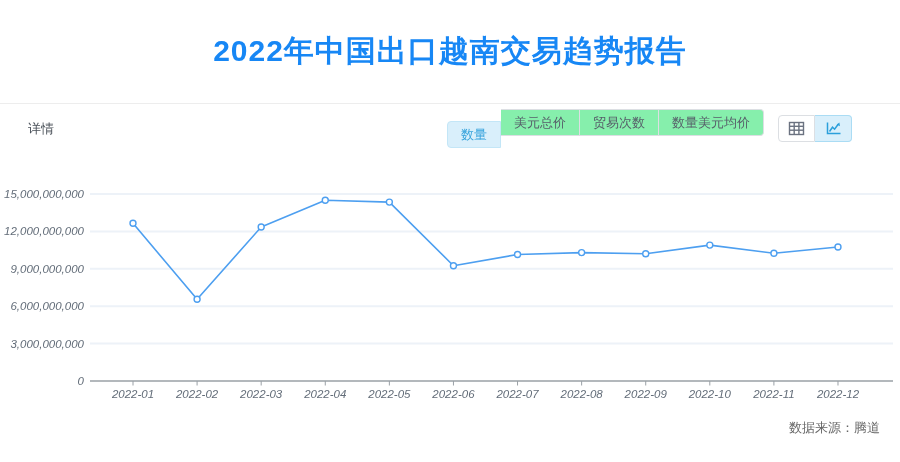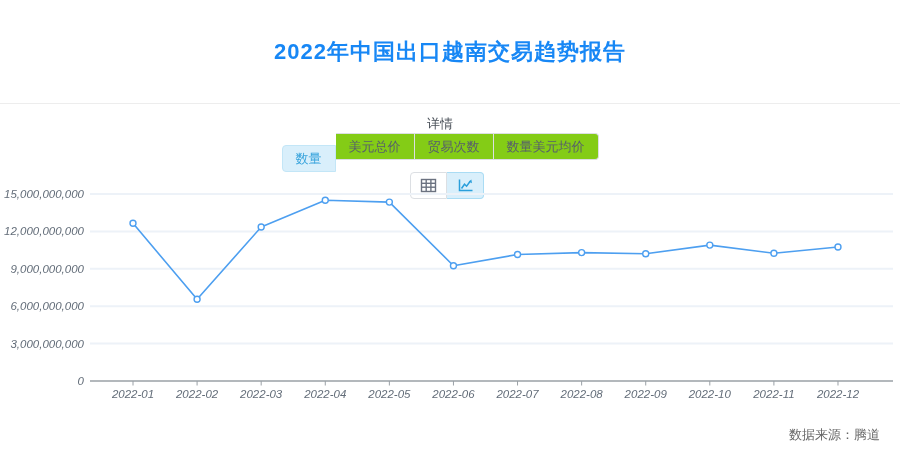--- a/index.html
+++ b/index.html
@@ -1,50 +1,50 @@
 <!DOCTYPE html>
 <html style="--title-color: #1787f5; --tab-active-bg: #d9effb; --tab-active-fg: #36a3dc; --tab-fg: #57606a; --tab-border: #dcdfe3;"><head>
 <meta charset="utf-8">
 <style>
   * { box-sizing: border-box; margin: 0; padding: 0; }
   html,body { width: 900px; height: 462px; background: #fff; overflow: hidden;
     font-family: "Liberation Sans", "DejaVu Sans", sans-serif; }
   .page { width: 900px; height: 462px; background: #fff; position: relative; }
 
   header { height: 103px; display: flex; align-items: center; justify-content: center; }
-  .page-title { font-size: 22px; font-weight: 700; color: var(--title-color, #1787f5);
+  .page-title { font-size: 30px; font-weight: 700; color: var(--title-color, #1787f5);
     letter-spacing: 1px; }
 
   .divider { height: 1px; background: #ededed; width: 100%; }
 
-  .toolbar { display: flex; align-items: center; padding: 0 48px 0 28px; margin-top: 11px; height: 27px; flex-direction: column; }
+  .toolbar { display: flex; align-items: center; padding: 0 48px 0 28px; margin-top: 11px; height: 27px; }
   .details-label { font-size: 13px; color: #4a5159; }
   .spacer { flex: 1; }
 
   .tab-group { display: flex; }
   .tab { height: 27px; padding: 0 13px; font-size: 13px; color: var(--tab-fg, #57606a);
-    background: #84cc16; border: 1px solid var(--tab-border, #dcdfe3); border-left: none;
+    background: #86efac; border: 1px solid var(--tab-border, #dcdfe3); border-left: none;
     cursor: pointer; font-family: inherit; line-height: 25px; white-space: nowrap; }
   .tab:first-child { border-left: 1px solid var(--tab-border, #dcdfe3);
     border-radius: 4px 0 0 4px; }
   .tab:last-child { border-radius: 0 4px 4px 0; }
   .tab.active { background: var(--tab-active-bg, #d9effb); color: var(--tab-active-fg, #36a3dc);
     border-color: #c3e6f7; margin-top: 12px; }
 
   .icon-group { display: flex; margin-left: 14px; }
   .iconbtn { width: 37px; height: 27px; display: flex; align-items: center; justify-content: center;
     background: #fff; border: 1px solid var(--tab-border, #dcdfe3); border-left: none; cursor: pointer; }
   .iconbtn:first-child { border-left: 1px solid var(--tab-border, #dcdfe3); border-radius: 4px 0 0 4px; }
   .iconbtn:last-child { border-radius: 0 4px 4px 0; }
   .iconbtn.active { background: var(--tab-active-bg, #d9effb); border-color: #aadcf4; }
 
   .chart-wrap { margin-top: 29px; font-style: italic; }
   svg text { font-family: "Liberation Sans", "DejaVu Sans", sans-serif; }
 
-  .footer { position: absolute; right: 20px; bottom: 18px; font-size: 13px; color: #666; }
+  .footer { position: absolute; right: 20px; bottom: 25px; font-size: 13px; color: #666; }
 </style>
 </head>
 <body>
 
 <div class="page">
 
   <header>
     <h1 class="page-title">2022年中国出口越南交易趋势报告</h1>
   </header>
 

